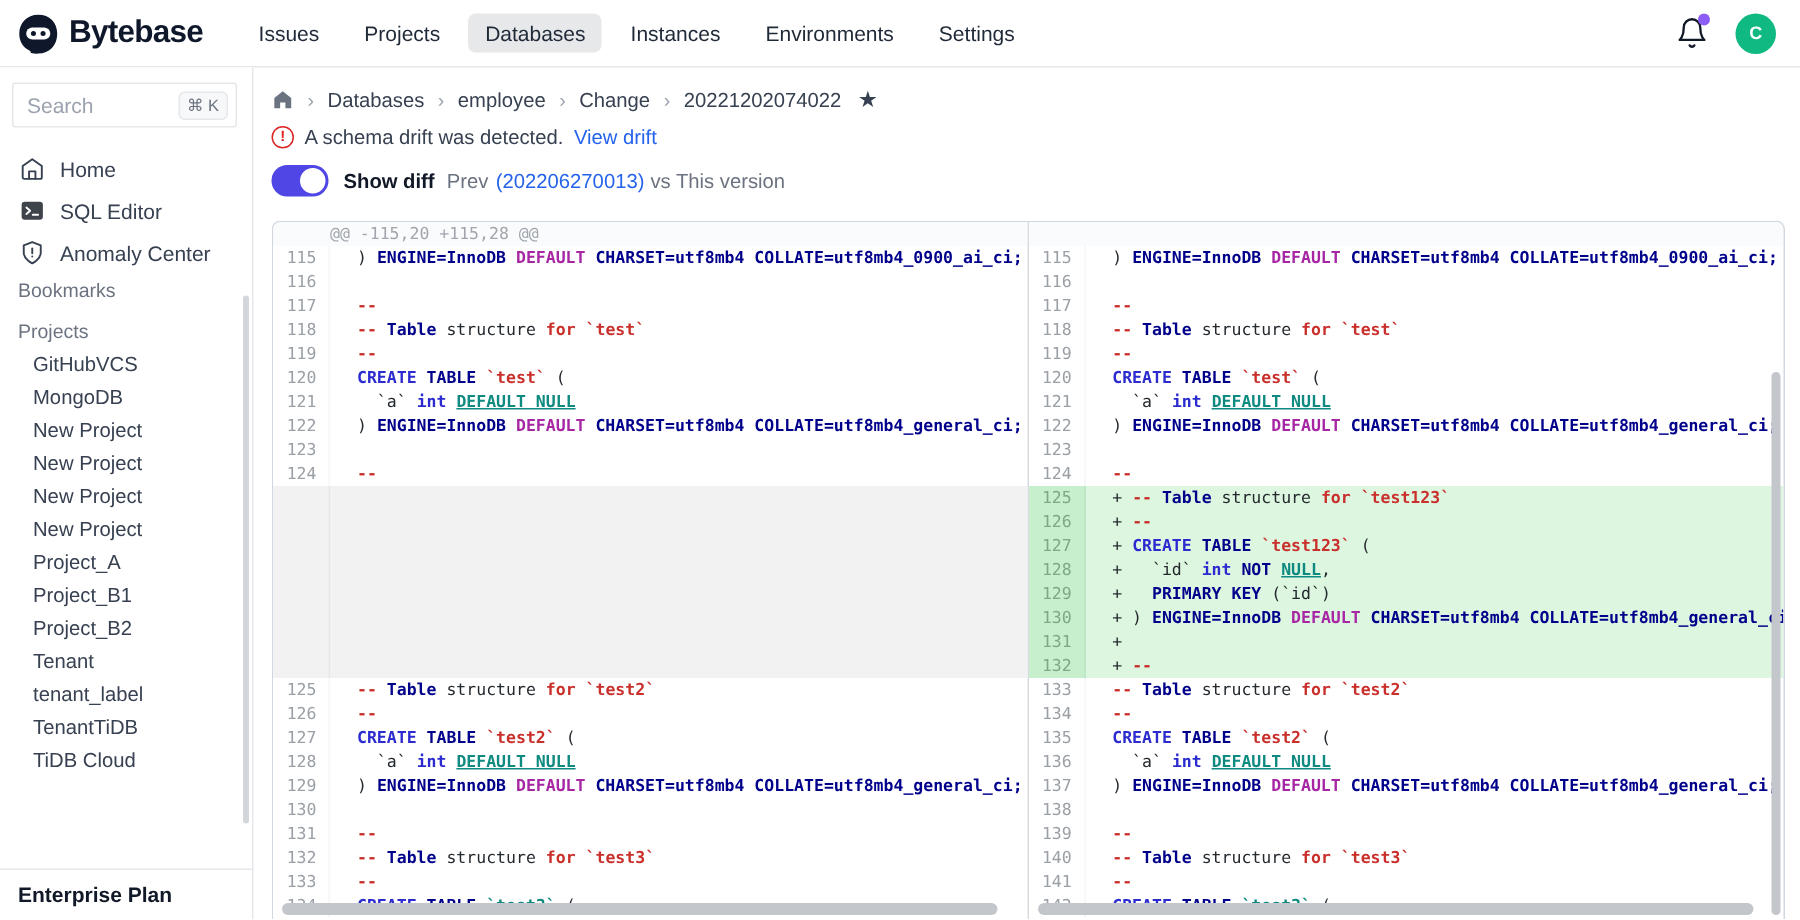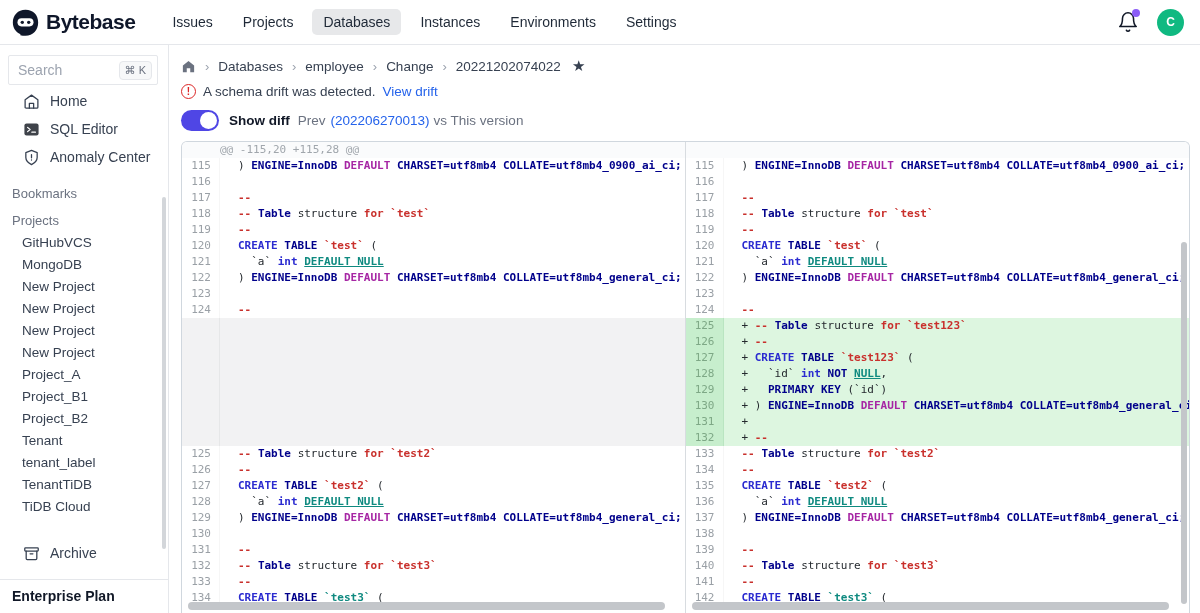--- a/index.html
+++ b/index.html
@@ -27,21 +27,21 @@
   
   .sidebar { width:169px; flex-shrink:0; border-right:1px solid #e5e7eb; position:relative;
     display:flex; flex-direction:column; background:#fff; }
   .searchbox { margin:10px 10px 8px 8px; height:30px; border:1px solid #e5e7eb; border-radius:2px;
     display:flex; align-items:center; padding:0 5px 0 9px; }
   .searchbox input { border:none; outline:none; width:86px; font-size:14px;
     font-family:"Liberation Sans",sans-serif; color:#374151; }
   .searchbox input::placeholder { color:#9ca3af; }
   .kbd { font-size:11px; color:#6b7280; background:#f7f8f9; border:1px solid #e5e7eb;
     border-radius:4px; padding:2px 5px; margin-left:auto; white-space:nowrap; }
-  .snav-item { height:28px; display:flex; align-items:flex-start; gap:10px; padding-left:23px;
+  .snav-item { height:28px; display:flex; align-items:flex-end; gap:10px; padding-left:13px;
     font-size:14px; color:#374151; cursor:pointer; }
   .sec-label { font-size:13px; color:#6b7280; padding:9px 0 3px 12px; }
   .proj-item { height:22px; display:flex; align-items:center; padding-left:22px; font-size:13.5px;
     color:#374151; cursor:pointer; }
   .side-spacer { flex:1; }
   .archive-row { margin-bottom:6px; }
   .plan-bar { border-top:1px solid #e5e7eb; padding:8px 0 9px 12px; font-size:14px;
     font-weight:bold; color:#111827; }
   .side-scroll { position:absolute; right:2px; top:152px; width:4px; height:352px;
     background:#d3d6da; border-radius:2px; }
@@ -59,21 +59,21 @@
   .link { color:#2563eb; cursor:pointer; font-weight:500; }
   .toggle-row { display:flex; align-items:center; margin-top:11px; font-size:13.5px; }
   .toggle { width:38px; height:21px; border-radius:11px; background:#4f46e5; position:relative;
     cursor:pointer; flex-shrink:0; }
   .toggle-knob { position:absolute; top:2px; right:2px; width:17px; height:17px; border-radius:50%;
     background:#fff; }
   .toggle-label { font-weight:bold; color:#111827; margin:0 8px 0 10px; }
   .toggle-meta { color:#6b7280; }
 
   
-  .diff-card { margin-top:10px; flex:1; border:1px solid #d0d7de; border-bottom:none;
+  .diff-card { margin-top:16px; flex:1; border:1px solid #d0d7de; border-bottom:none;
     border-radius:6px 6px 0 0; display:flex; position:relative; overflow:hidden; background:#fff; }
   .diff-col { width:50%; overflow:hidden; position:relative; }
   .diff-col.left { border-right:1px solid #d8dce0; }
   .drow { display:flex; height:16px; line-height:16px; font-family:"DejaVu Sans Mono", monospace;
     font-size:11px; white-space:pre; }
   .gut { width:38px; flex-shrink:0; text-align:right; padding-right:8px; color:#9aa0a6;
     border-right:1px solid rgba(27,31,35,0.04); }
   .code { padding-left:18px; flex:1; overflow:hidden; }
   .drow.hdr { background:#fafbfc; }
   .drow.hdr .gut { border-right-color:transparent; }
@@ -182,30 +182,20 @@
         <div class="proj-item">Project_B1</div>
         <div class="proj-item">Project_B2</div>
         <div class="proj-item">Tenant</div>
         <div class="proj-item">tenant_label</div>
         <div class="proj-item">TenantTiDB</div>
         <div class="proj-item">TiDB Cloud</div>
       </div>
 
     <div class="side-spacer"></div>
 
-    <div class="snav-item archive-row">
-      <span>
-        <svg width="17" height="17" viewBox="0 0 24 24" fill="none" stroke="#374151" stroke-width="1.8" stroke-linecap="round" stroke-linejoin="round">
-          <rect x="2.5" y="4" width="19" height="4.5" rx="1"></rect>
-          <path d="M4.5 8.5V19a1.5 1.5 0 0 0 1.5 1.5h12a1.5 1.5 0 0 0 1.5-1.5V8.5"></path>
-          <line x1="10" y1="12.5" x2="14" y2="12.5"></line>
-        </svg>
-      </span>
-      <span>Archive</span>
-    </div>
     <div class="plan-bar">Enterprise Plan</div>
     <div class="side-scroll"></div>
   </div>
 
   <div class="main">
     <div class="crumbs" id="crumbs">
       <span>
         <svg width="15" height="15" viewBox="0 0 24 24">
             <path d="M3 10.2 12 3l9 7.2V21h-6.2v-6.2H9.2V21H3z" fill="#6b7280"></path>
           </svg>

